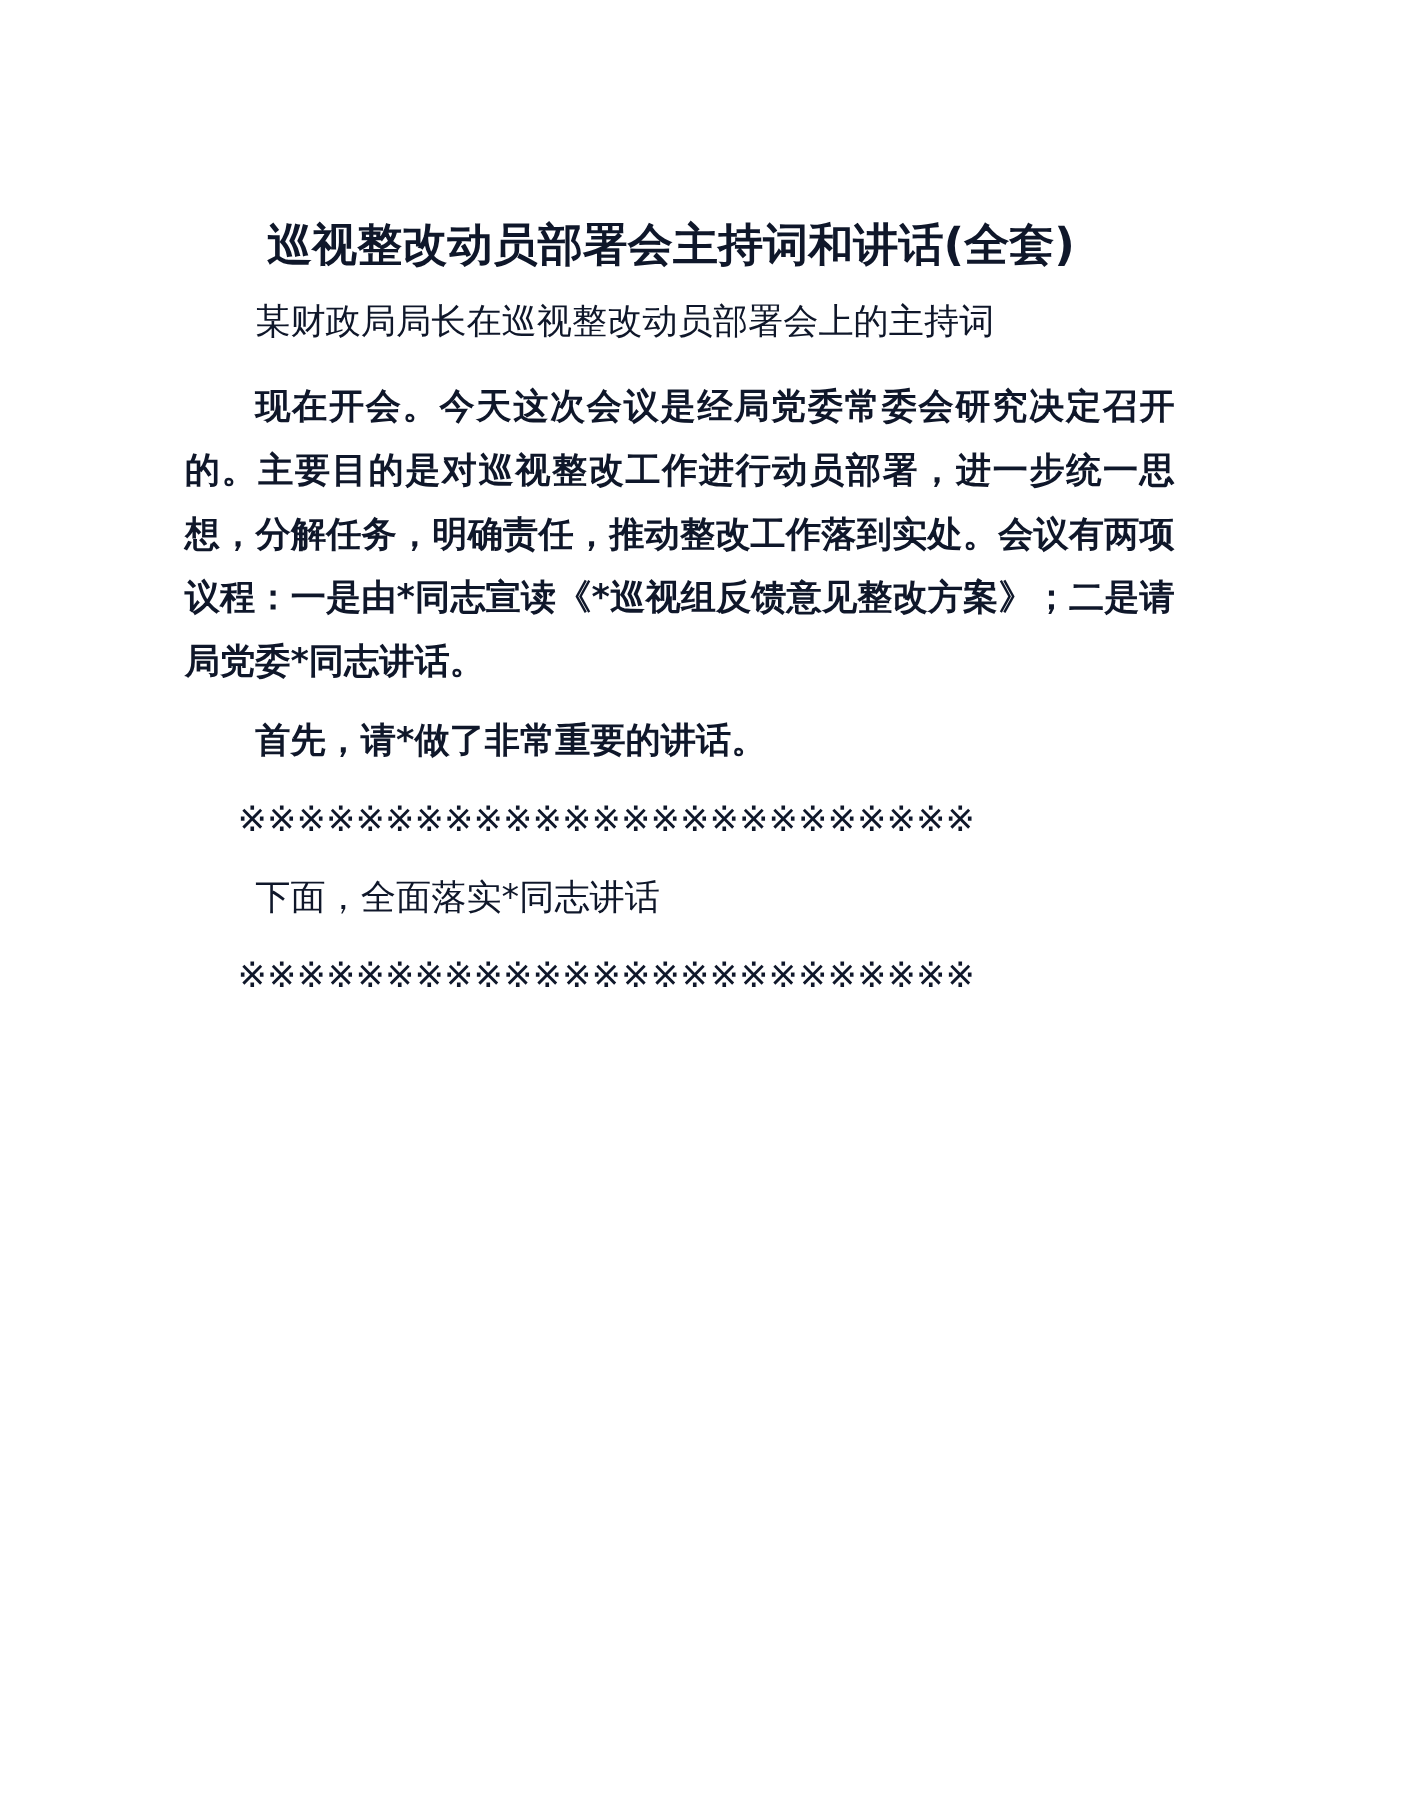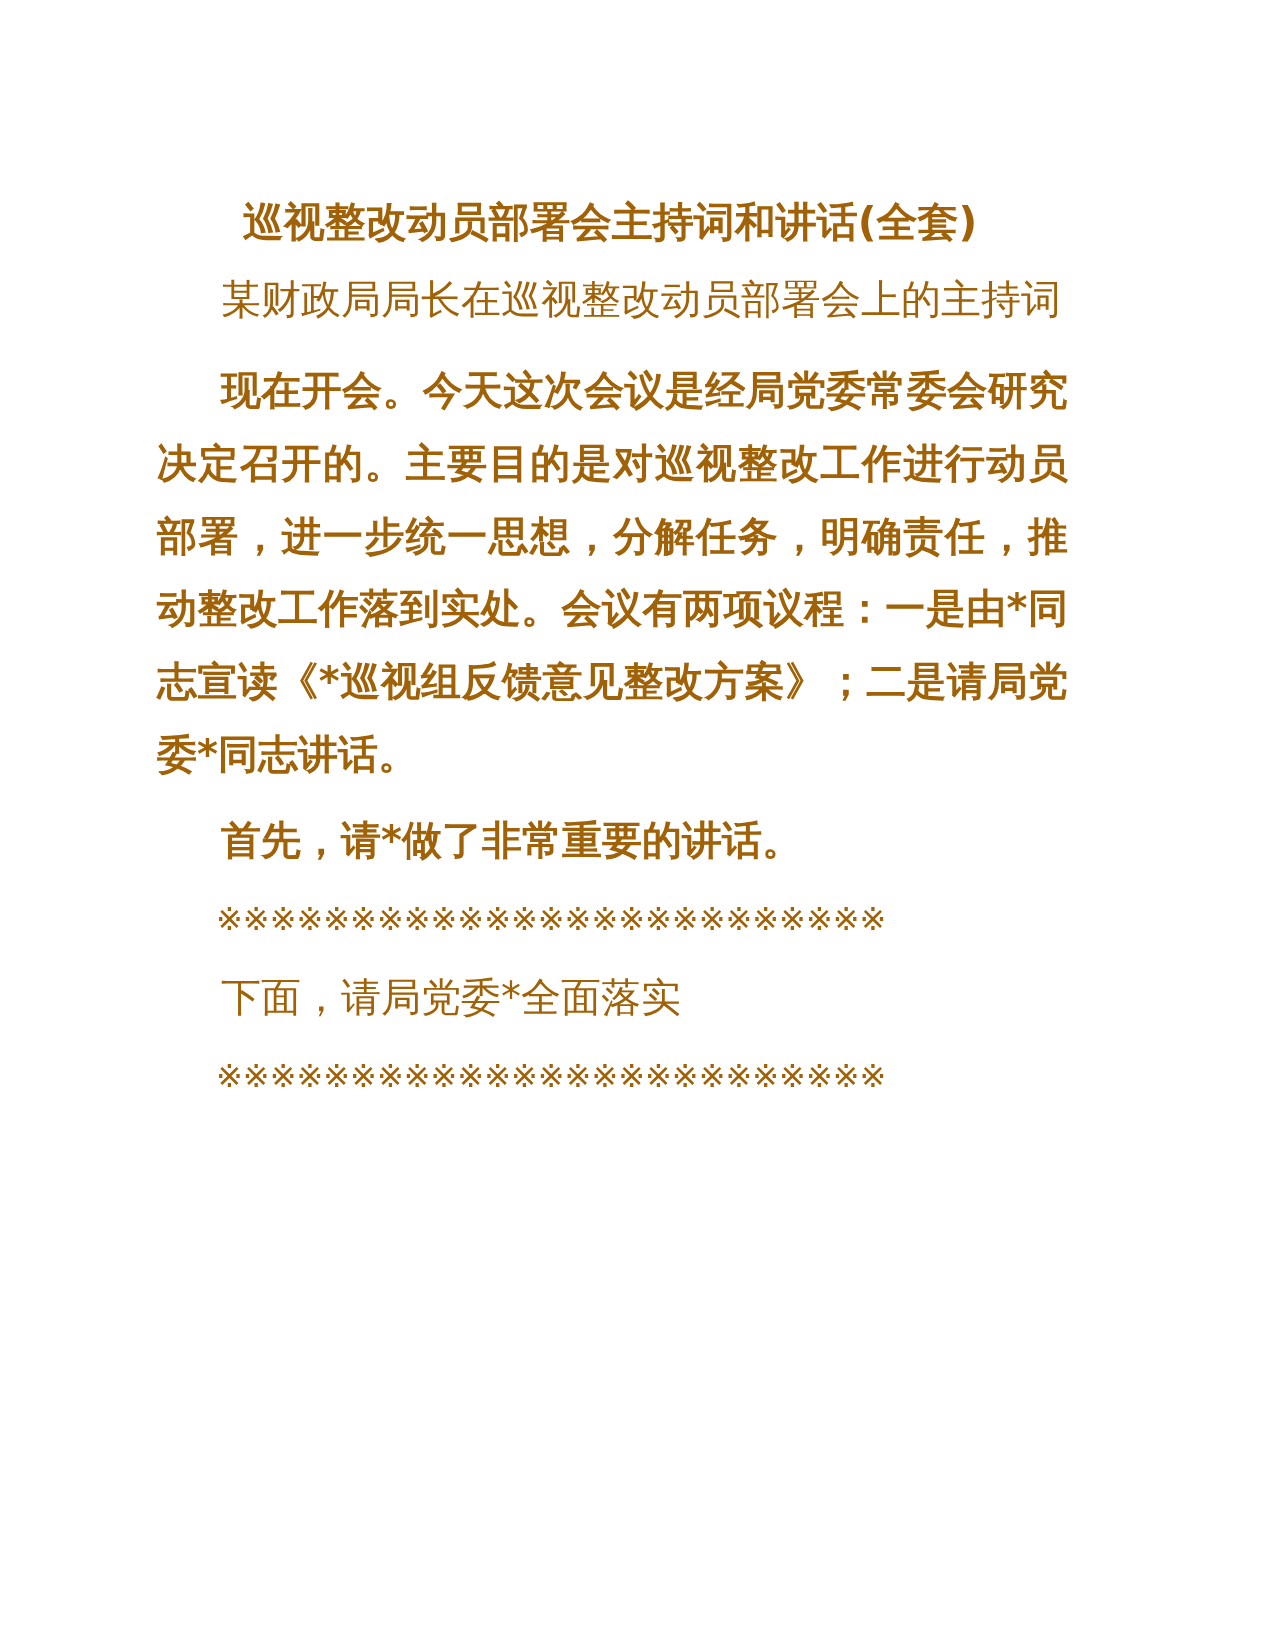--- a/index.html
+++ b/index.html
@@ -8,44 +8,44 @@
     background: #ffffff;
   }
   .page {
     position: relative;
     width: 1275px;
     height: 1650px;
     background: #ffffff;
     overflow: hidden;
     box-sizing: border-box;
     font-family: "DejaVu Sans", "Liberation Sans", sans-serif;
-    color: #a16207;
+    color: #0f172a;
   }
   .content {
     position: absolute;
     left: 152px;
     top: 196px;
     width: 916px;
   }
   .doc-title {
     font-size: 41px;
     font-weight: bold;
     line-height: 1.30;
     text-align: center;
     letter-spacing: 0px;
     margin: 0 0 14px 0;
     white-space: nowrap;
   }
   .para {
-    font-size: 40px;
+    font-size: 32px;
     line-height: 1.82;
     text-align: justify;
     text-align-last: left;
     text-justify: inter-character;
-    margin: 0 0 13px 5px;
+    margin: 0 0 13px 16px;
     word-break: break-all;
     letter-spacing: 0px;
   }
   .para.indent {
     text-indent: 64px;
     font-weight: bold;
   }
   .para.subtitle {
     text-indent: 64px;
     margin-bottom: 18px;
@@ -85,19 +85,19 @@
 
     <p class="para subtitle">某财政局局长在巡视整改动员部署会上的主持词</p>
 
 
     <p class="para body indent">现在开会。今天这次会议是经局党委常委会研究决定召开的。主要目的是对巡视整改工作进行动员部署，进一步统一思想，分解任务，明确责任，推动整改工作落到实处。会议有两项议程：一是由*同志宣读《*巡视组反馈意见整改方案》；二是请局党委*同志讲话。</p>
 
     <p class="para indent">首先，请*做了非常重要的讲话。</p>
 
     <p class="sep-row">※※※※※※※※※※※※※※※※※※※※※※※※※</p>
 
-    <p class="para noindent">下面，请局党委*全面落实</p>
+    <p class="para noindent">下面，全面落实*同志讲话</p>
 
     <p class="sep-row">※※※※※※※※※※※※※※※※※※※※※※※※※</p>
 
 
   </div>
 </div>
 
 </body></html>

